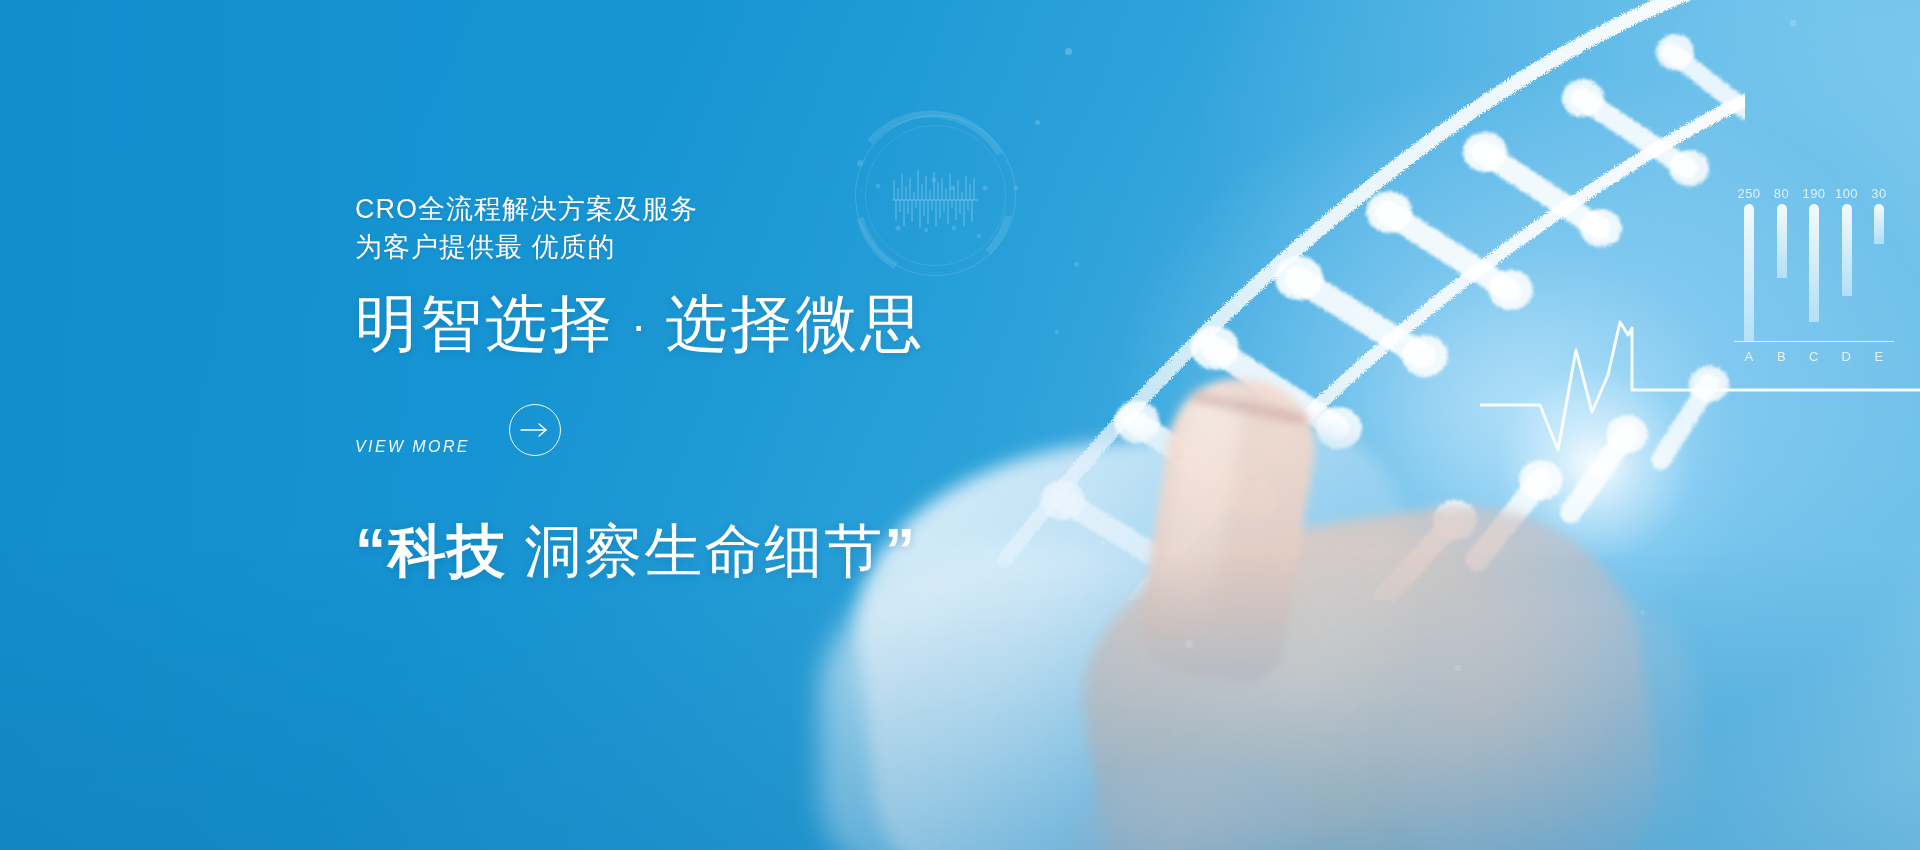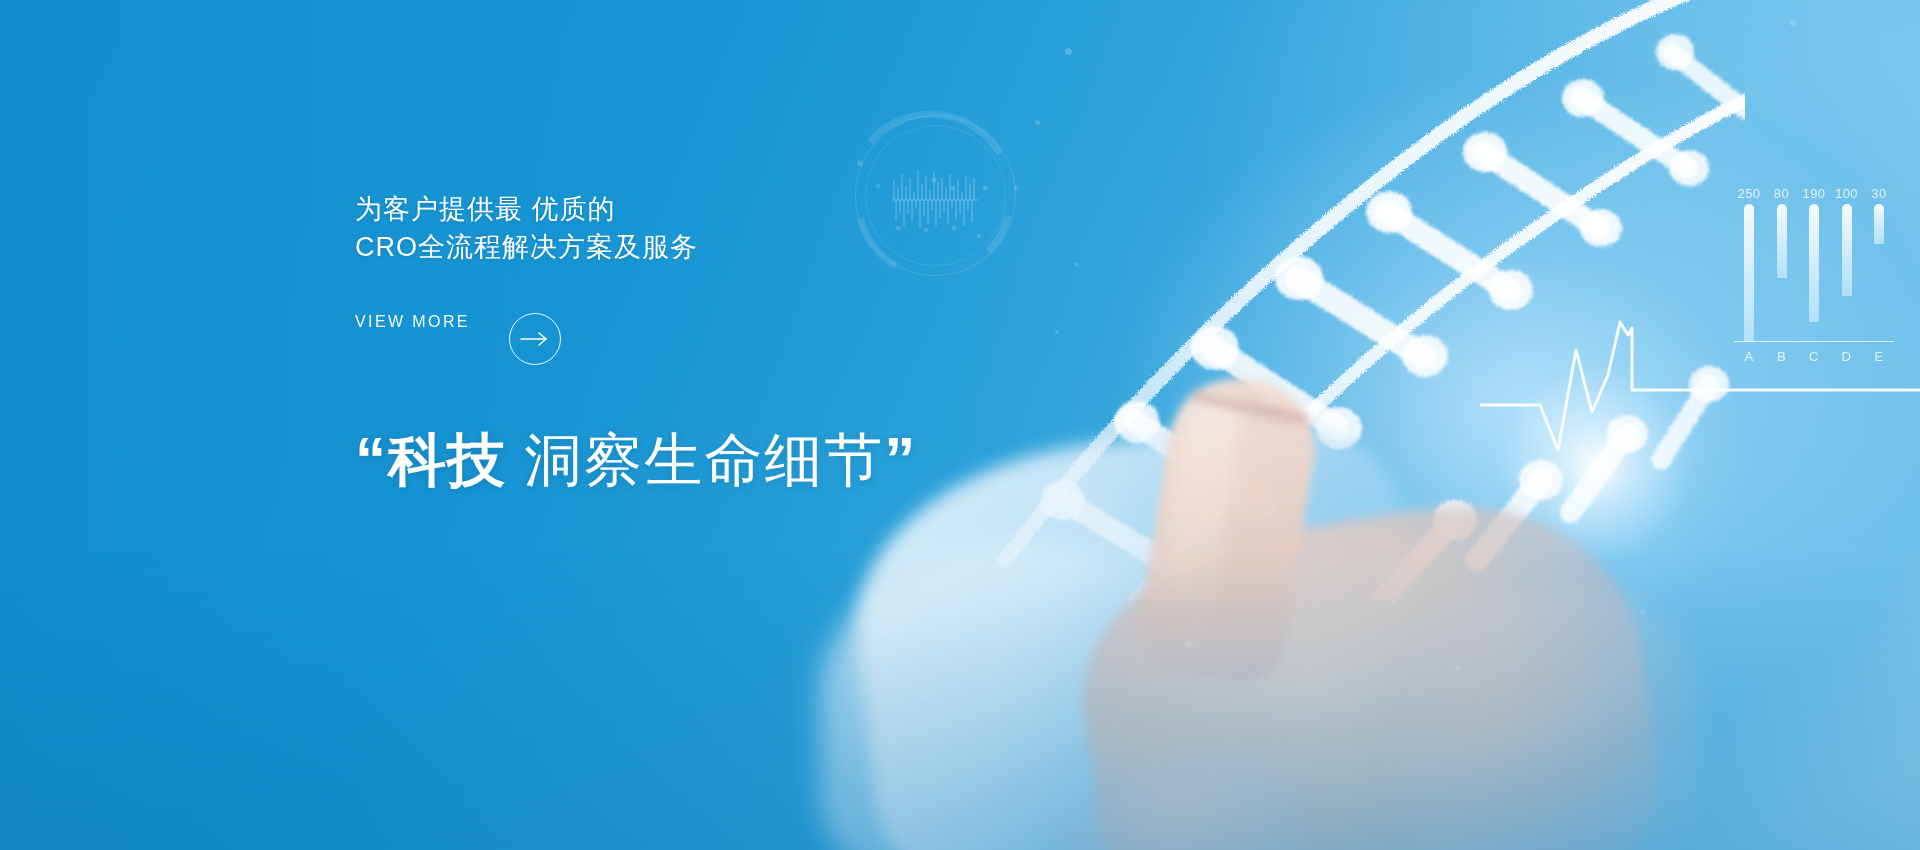--- a/index.html
+++ b/index.html
@@ -143,22 +143,22 @@
 
   .headline {
     margin-top:22px;
     font-size:62px; line-height:1.12; color:#ffffff; font-weight:400;
     letter-spacing:3px; white-space:nowrap;
     text-shadow:0 2px 7px rgba(0,60,105,.18);
   }
   .headline .dot-sep { padding:0 16px; font-size:46px; vertical-align:4px; }
 
   .viewmore {
-    margin-top:46px; display:inline-flex; align-items:flex-start; gap:39px;
-    cursor:pointer; user-select:none;
+    margin-top:46px; display:inline-flex; align-items:flex-end; gap:39px;
+    cursor:pointer; user-select:none;font-style:italic;
   }
   .viewmore-label {
     font-size:16px; letter-spacing:2.4px; color:rgba(255,255,255,.95); font-weight:400;
   }
   .viewmore-circle {
     width:52px; height:52px; border-radius:50%;
     border:1px solid rgba(255,255,255,.92);
     display:flex; align-items:center; justify-content:center;
   }
   .viewmore-circle svg { display:block; }
@@ -381,24 +381,27 @@
   <div class="dot" style="left:1185px;top:640px;width:8px;height:8px;opacity:.40"></div>
   <div class="dot" style="left:1455px;top:665px;width:6px;height:6px;opacity:.45"></div>
   <div class="dot" style="left:1100px;top:540px;width:5px;height:5px;opacity:.35"></div>
   <div class="dot" style="left:1790px;top:20px;width:6px;height:6px;opacity:.35"></div>
   <div class="dot" style="left:1640px;top:610px;width:5px;height:5px;opacity:.30"></div>
   <div class="dot" style="left:1392px;top:600px;width:4px;height:4px;opacity:.30"></div>
 
   <div class="content">
 
     <div class="subtitle">
+      <div>CRO全流程解决方案及服务</div>
       <div>为客户提供最 优质的</div>
-      <div>CRO全流程解决方案及服务</div>
-    </div>
-
+    </div>
+
+    <div class="headline">
+      <span>明智选择</span><span class="dot-sep">·</span><span>选择微思</span>
+    </div>
 
     <div class="viewmore">
       <span class="viewmore-label">VIEW MORE</span>
       <span class="viewmore-circle">
         <span>
           <svg width="30" height="16" viewBox="0 0 30 16" xmlns="http://www.w3.org/2000/svg">
             <line x1="1" y1="8" x2="26" y2="8" stroke="#ffffff" stroke-width="1.4" stroke-linecap="round"></line>
             <polyline points="19,2 26,8 19,14" fill="none" stroke="#ffffff" stroke-width="1.4" stroke-linecap="round" stroke-linejoin="round"></polyline>
           </svg>
         </span>

